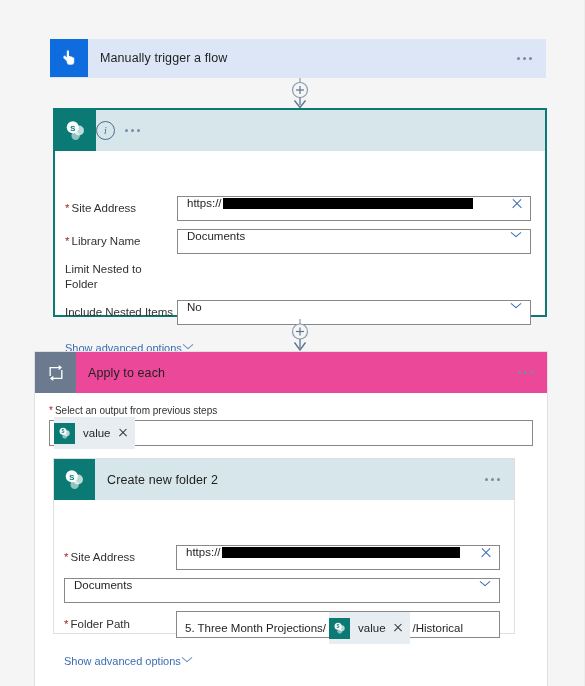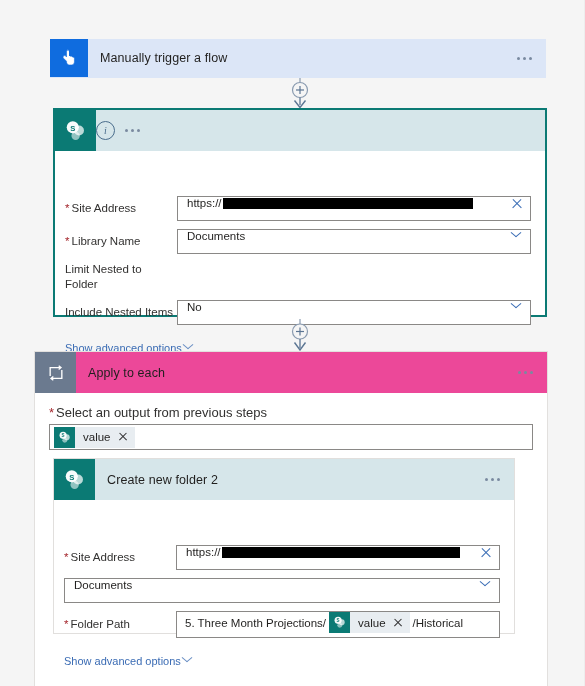--- a/index.html
+++ b/index.html
@@ -69,31 +69,31 @@
   .xicon:after{transform:rotate(-45deg);}
 
   .foldericon{width:15px;height:13px;flex:0 0 15px;position:relative;cursor:pointer;}
   .foldericon .fbody{position:absolute;left:0;bottom:0;width:12px;height:9px;border:1.4px solid #3a6db5;box-sizing:border-box;}
   .foldericon .ftab{position:absolute;right:0;top:0;width:7px;height:5px;border:1.4px solid #3a6db5;border-bottom:none;box-sizing:border-box;}
 
   .adv{display:flex;align-items:center;color:#3b6cb4;font-size:11px;cursor:pointer;padding:8px 0 0 0;}
   .adv .chev:before,.adv .chev:after{background:#6a8fc4;top:5px;}
 
   
-  .chip{display:inline-flex;align-items:center;background:#e8edf1;height:21px;}
+  .chip{display:inline-flex;align-items:center;background:#e8edf1;height:32px;}
   .chip .chip-ic{width:21px;height:21px;background:#0b7a74;display:flex;align-items:center;justify-content:center;}
   .chip .chip-tx{padding:0 5px 0 8px;font-size:11.5px;color:#201f1e;}
   .chip .chip-x{width:14px;position:relative;height:14px;margin-right:5px;cursor:pointer;}
   .chip .chip-x:before,.chip .chip-x:after{content:"";position:absolute;left:2px;top:6px;width:10px;height:1.3px;background:#2d2d2d;}
   .chip .chip-x:before{transform:rotate(45deg);}
   .chip .chip-x:after{transform:rotate(-45deg);}
 
   
   .sel-out{padding:12px 14px 0 14px;}
-  .sel-label{font-size:13px;color:#323130;margin-bottom:4px;}
+  .sel-label{font-size:10px;color:#323130;margin-bottom:4px;}
   .sel-box{height:26px;border:1px solid #8a8886;background:#fff;display:flex;align-items:center;padding:0 4px;box-sizing:border-box;}
 
   
   .conn{position:absolute;left:0;width:585px;pointer-events:none;}
 
   
   .gutter{position:absolute;right:0;top:0;width:1px;height:686px;background:#ededed;}
 </style>
 </head>
 <body>

